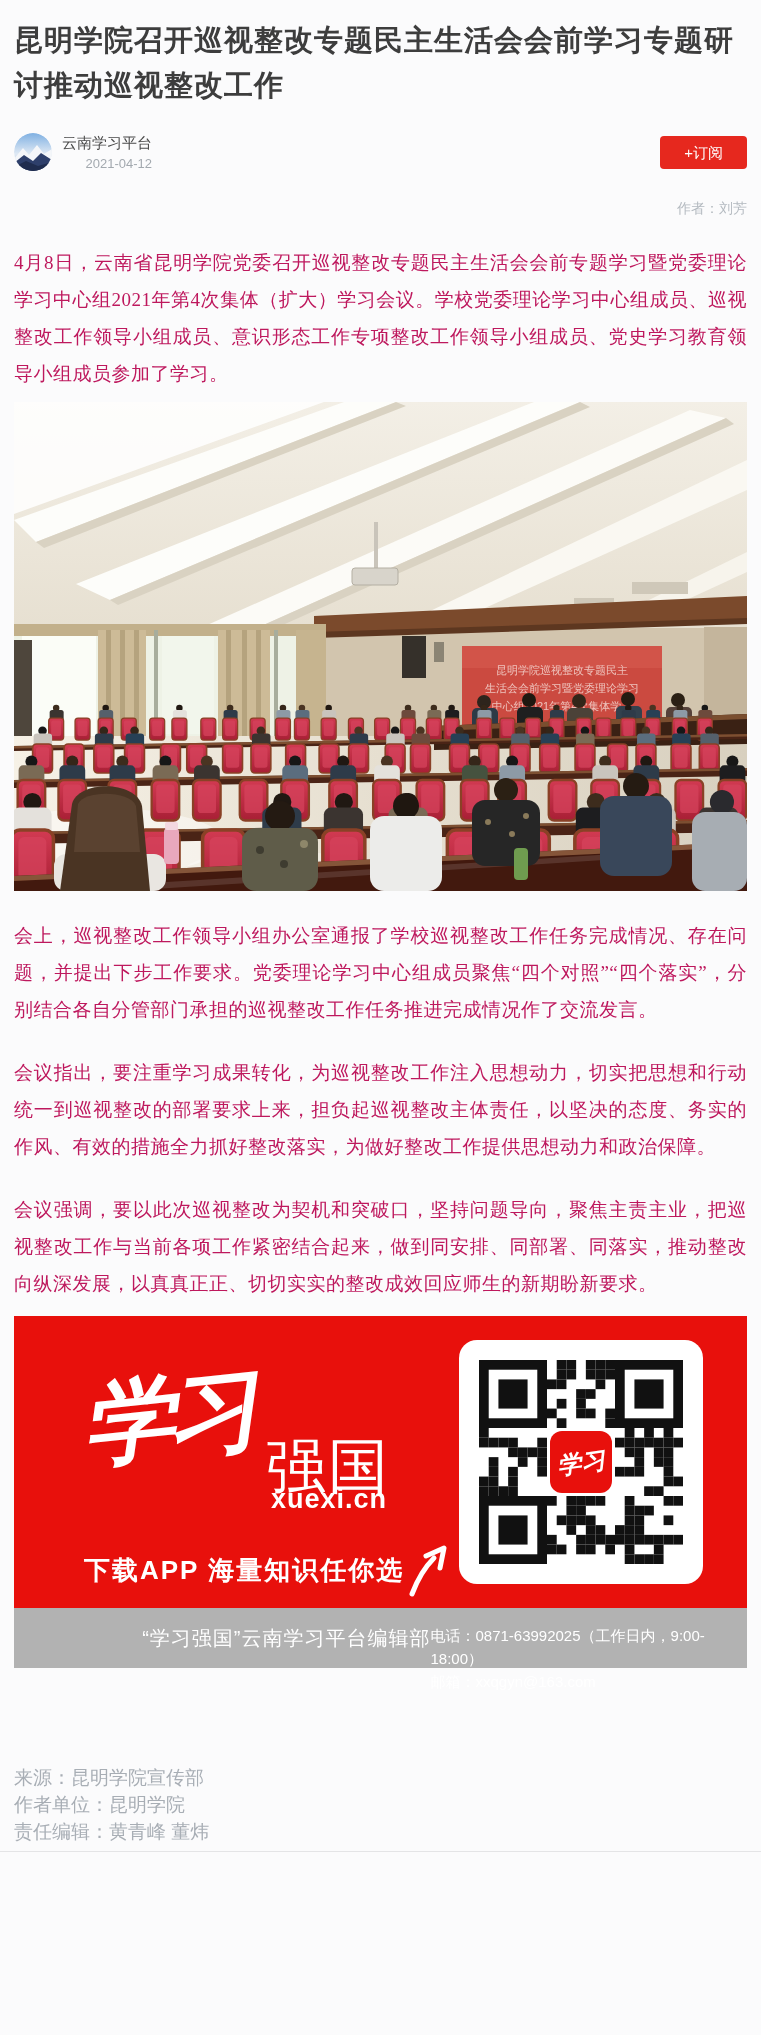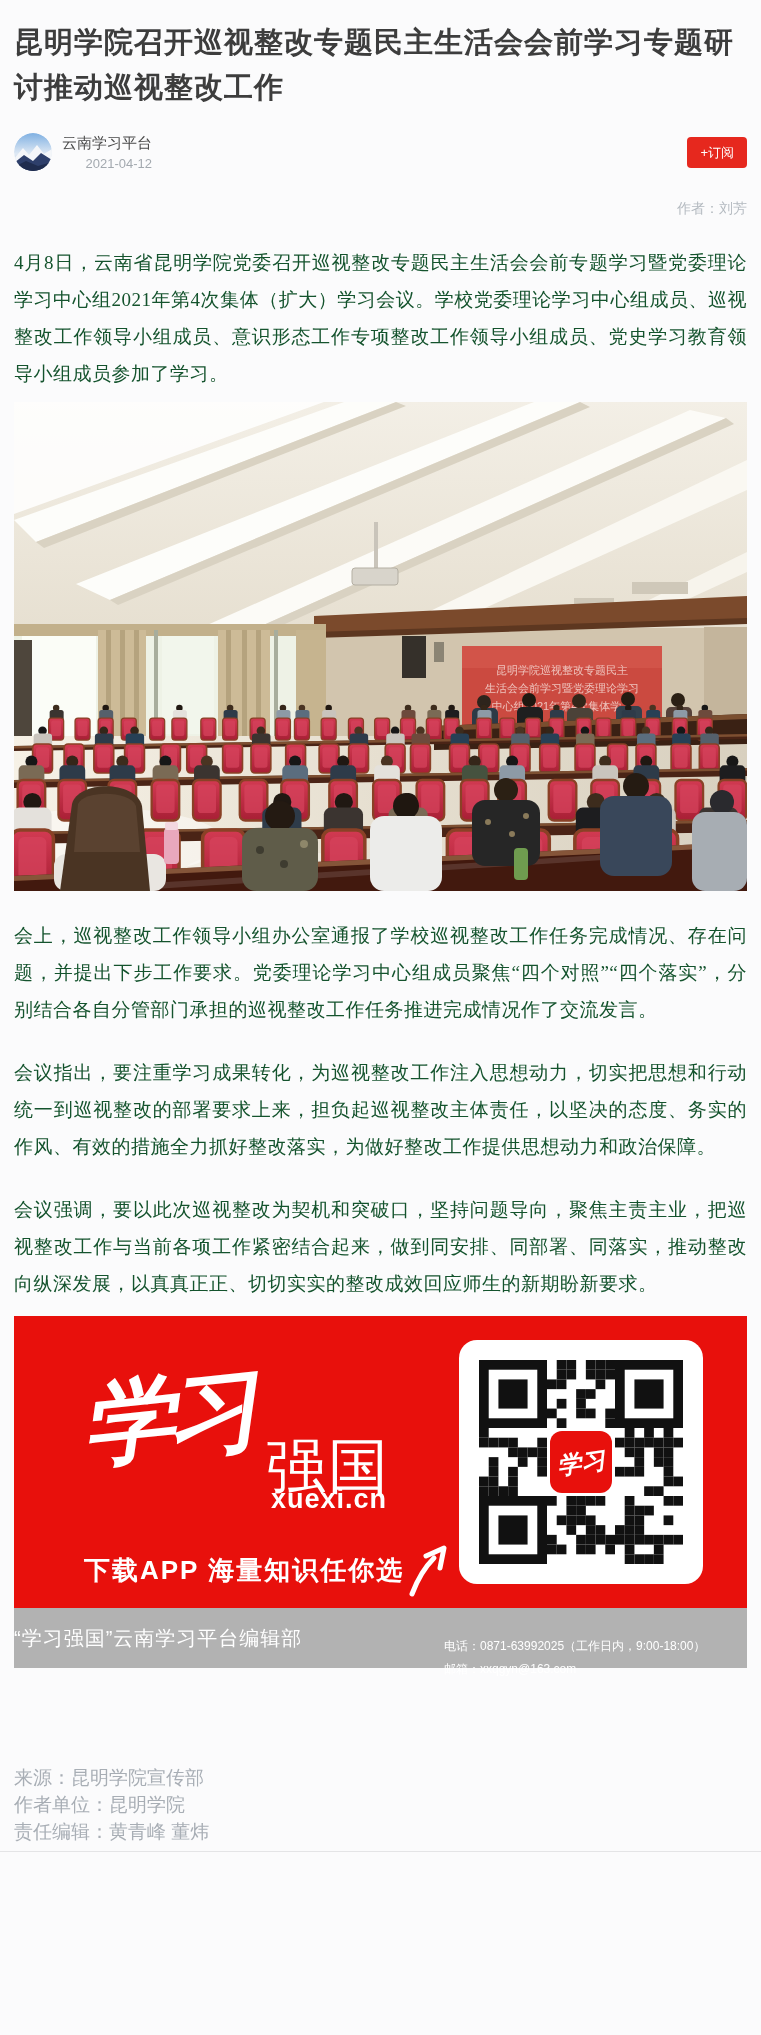--- a/index.html
+++ b/index.html
@@ -1,38 +1,38 @@
 <!DOCTYPE html>
 <html><head>
 <meta charset="utf-8">
 <style>
   html,body{margin:0;padding:0;background:#fbfbfc;}
   .page{width:761px;margin:0 auto;background:#fbfbfc;font-family:"Liberation Sans",sans-serif;color:#3a3a3a;overflow:hidden;}
-  .title{margin:20px 14px 0;font-family:Liberation Serif, serif;font-weight:700;font-size:29px;line-height:45px;color:#3d3d3d;letter-spacing:1px;}
+  .title{margin:20px 14px 0;font-family:Liberation Mono, monospace;font-weight:700;font-size:29px;line-height:45px;color:#3d3d3d;letter-spacing:1px;}
   .meta{display:flex;align-items:center;margin:22px 14px 0;height:40px;}
   .avatar{width:38px;height:38px;border-radius:50%;overflow:hidden;flex:0 0 38px;cursor:pointer;}
   .pubcol{margin-left:10px;text-align:right;}
   .pubname{font-size:15px;color:#4a4a4a;}
   .pubdate{font-size:13px;color:#a3a9af;margin-top:3px;}
-  .subscribe{margin-left:auto;background:#e6281e;color:#fff;font-size:13px;line-height:1;padding:9px 13px;border-radius:4px;border:none;cursor:pointer;font-family:"Liberation Sans",sans-serif;}
+  .subscribe{margin-left:auto;background:#e6281e;color:#fff;font-size:15px;line-height:1;padding:9px 24px;border-radius:4px;border:none;cursor:pointer;font-family:"Liberation Sans",sans-serif;}
   .author{margin:28px 14px 0;font-size:14px;color:#b4bac0;text-align:right;}
-  .para{margin:26px 14px 0;font-family:"Liberation Serif","DejaVu Serif",serif;font-size:19px;line-height:37px;color:#14532d;text-align:justify;letter-spacing:.5px;}
+  .para{margin:26px 14px 0;font-family:"Liberation Serif","DejaVu Serif",serif;font-size:19px;line-height:37px;color:#be185d;text-align:justify;letter-spacing:.5px;}
   .photo{margin:10px 14px 0;line-height:0;}
   .photo svg{display:block;}
   
   .banner{position:relative;margin:14px 14px 0;height:292px;background:#e8100c;overflow:hidden;}
   .logo-xuexi{position:absolute;left:68px;top:40px;color:#fff;font-family:"Liberation Serif","DejaVu Serif",serif;font-style:italic;font-weight:700;font-size:92px;letter-spacing:-8px;transform:rotate(-6deg);}
   .logo-qiangguo{position:absolute;left:252px;top:111px;color:#fff;font-weight:400;font-size:60px;letter-spacing:2px;}
   .logo-domain{position:absolute;left:257px;top:168px;color:#fff;font-weight:700;font-size:27px;letter-spacing:1px;}
   .slogan{position:absolute;left:70px;top:226px;display:flex;align-items:center;color:#fff;font-weight:700;font-size:26px;letter-spacing:2px;}
   .qrbox{position:absolute;right:44px;top:24px;width:244px;height:244px;background:#fff;border-radius:18px;}
   
   .contact{display:flex;align-items:center;margin:0 14px;height:60px;background:#b2b2b2;color:#fff;}
-  .contact-left{width:430px;text-align:left;font-size:20px;letter-spacing:1px;}
-  .contact-right{font-size:12px;line-height:23px;margin-top:40px;}
+  .contact-left{width:430px;text-align:right;font-size:20px;letter-spacing:1px;}
+  .contact-right{font-size:15px;line-height:23px;margin-top:40px;}
   .footer{margin:96px 14px 0;font-size:19px;color:#a8aeb5;line-height:27px;}
   .hr{margin-top:6px;border-top:1px solid #e4e4e6;height:0;}
 </style>
 </head>
 <body>
 
 <div class="page">
 
   <h1 class="title">昆明学院召开巡视整改专题民主生活会会前学习专题研讨推动巡视整改工作</h1>
 

